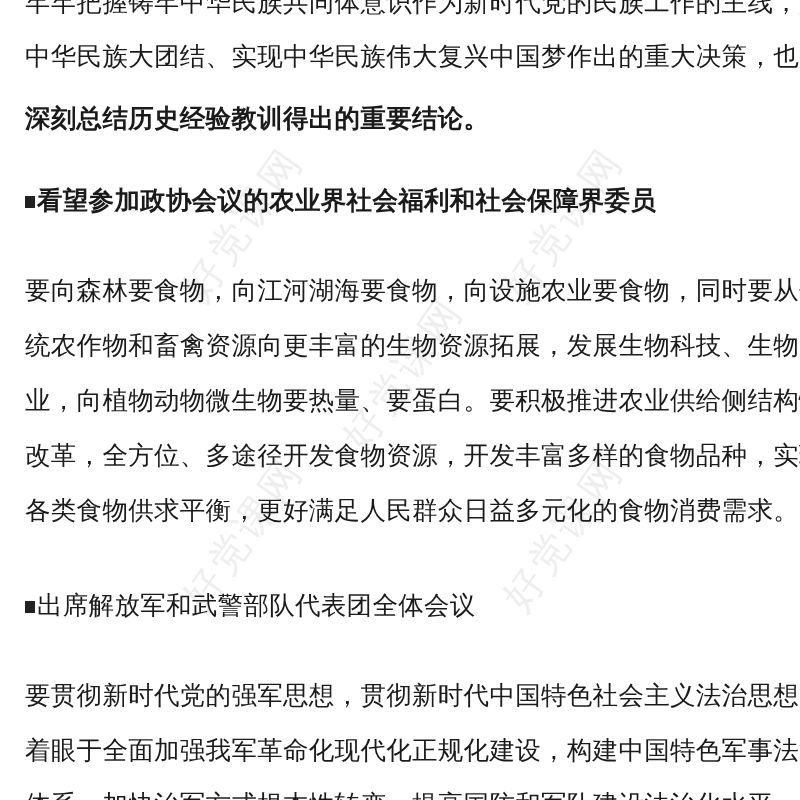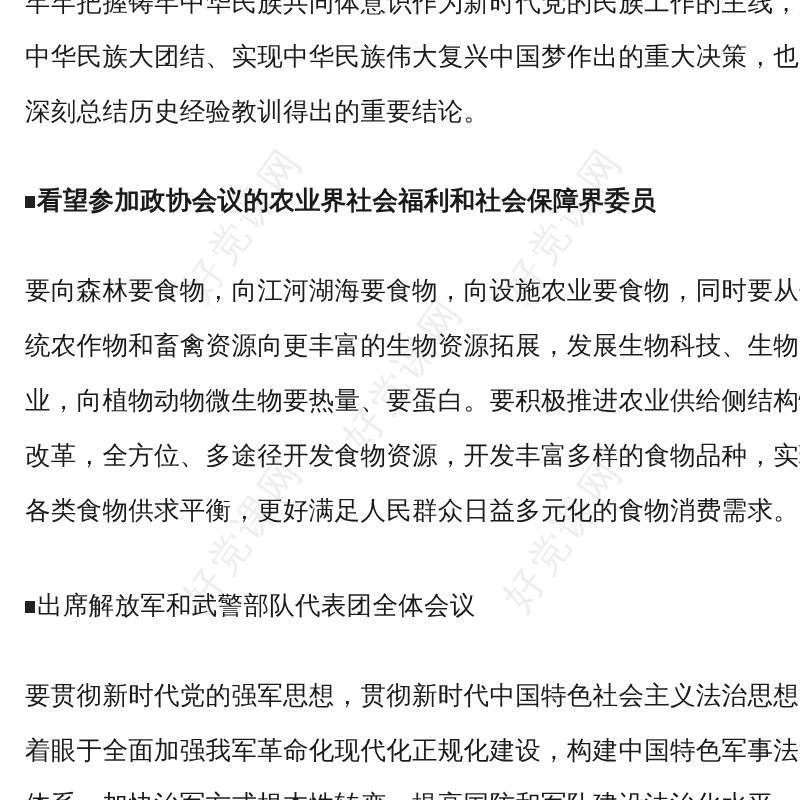--- a/index.html
+++ b/index.html
@@ -30,21 +30,21 @@
   <div class="watermark" style="left:170px;top:280px;">好党课网</div>
   <div class="watermark" style="left:490px;top:280px;">好党课网</div>
   <div class="watermark" style="left:330px;top:430px;">好党课网</div>
   <div class="watermark" style="left:170px;top:590px;">好党课网</div>
   <div class="watermark" style="left:490px;top:590px;">好党课网</div>
 </div>
 
 <div>
   <div class="line" style="top:-13px;">牢牢把握铸牢中华民族共同体意识作为新时代党的民族工作的主线，是着眼于维护</div>
   <div class="line" style="top:41px;">中华民族大团结、实现中华民族伟大复兴中国梦作出的重大决策，也是</div>
-  <div class="line" style="top:96px;">深刻总结历史经验教训得出的重要结论。</div>
+  <div class="line" style="top:103px;font-weight:bold;">深刻总结历史经验教训得出的重要结论。</div>
 
   <div class="line heading" style="top:185px;font-weight:bold;">
     <span class="bullet"></span><span>看望参加政协会议的农业界社会福利和社会保障界委员</span>
   </div>
   <div class="line" style="top:275px;">要向森林要食物，向江河湖海要食物，向设施农业要食物，同时要从传</div>
   <div class="line" style="top:330px;">统农作物和畜禽资源向更丰富的生物资源拓展，发展生物科技、生物产</div>
   <div class="line" style="top:385px;">业，向植物动物微生物要热量、要蛋白。要积极推进农业供给侧结构性</div>
   <div class="line" style="top:440px;">改革，全方位、多途径开发食物资源，开发丰富多样的食物品种，实现</div>
   <div class="line" style="top:495px;">各类食物供求平衡，更好满足人民群众日益多元化的食物消费需求。</div>
 

